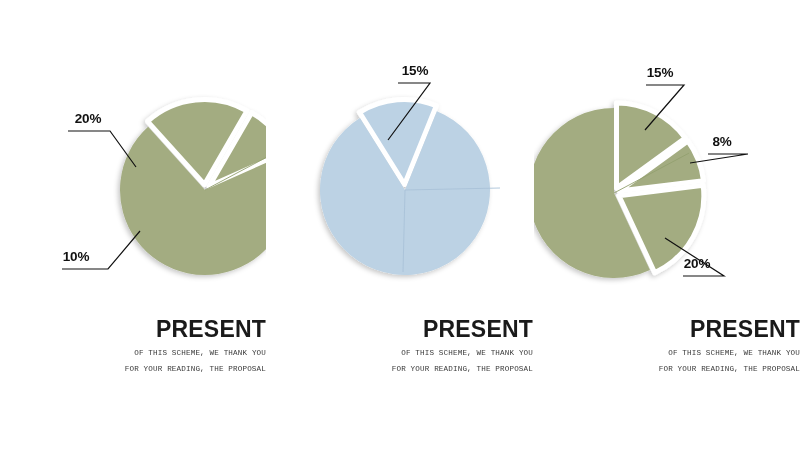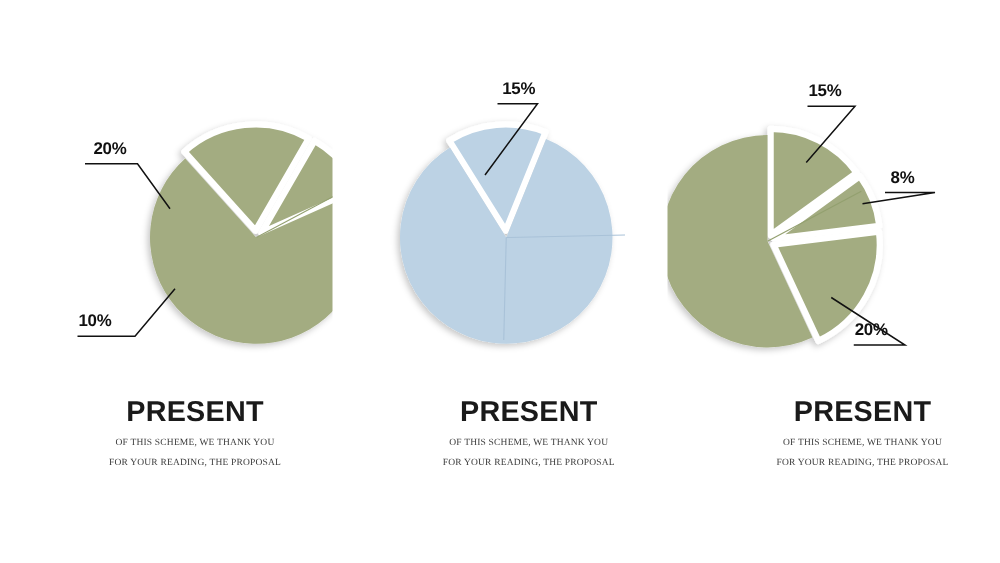--- a/index.html
+++ b/index.html
@@ -39,36 +39,36 @@
   }
   .pie-area svg {
     display: block;
   }
 
   .caption {
     position: absolute;
     left: 0;
     top: 318px;
     width: 266px;
-    text-align: center;
+    text-align: right;
   }
   .caption-inner {
     margin-left: 46px;
   }
   .caption-title {
     font-family: "Liberation Sans", sans-serif;
     font-weight: bold;
     font-size: 23px;
     letter-spacing: 0.2px;
     color: #1a1a1a;
     line-height: 1.0;
     margin: 0 0 9px 0;
   }
   .caption-line {
-    font-family: Liberation Serif, serif;
+    font-family: Liberation Mono, monospace;
     font-size: 7.6px;
     letter-spacing: 0.15px;
     color: #3a3a3a;
     line-height: 1.0;
     margin: 0 0 8px 0;
     white-space: nowrap;
   }
   .pct-label {
     font-family: "Liberation Sans", sans-serif;
     font-weight: bold;

